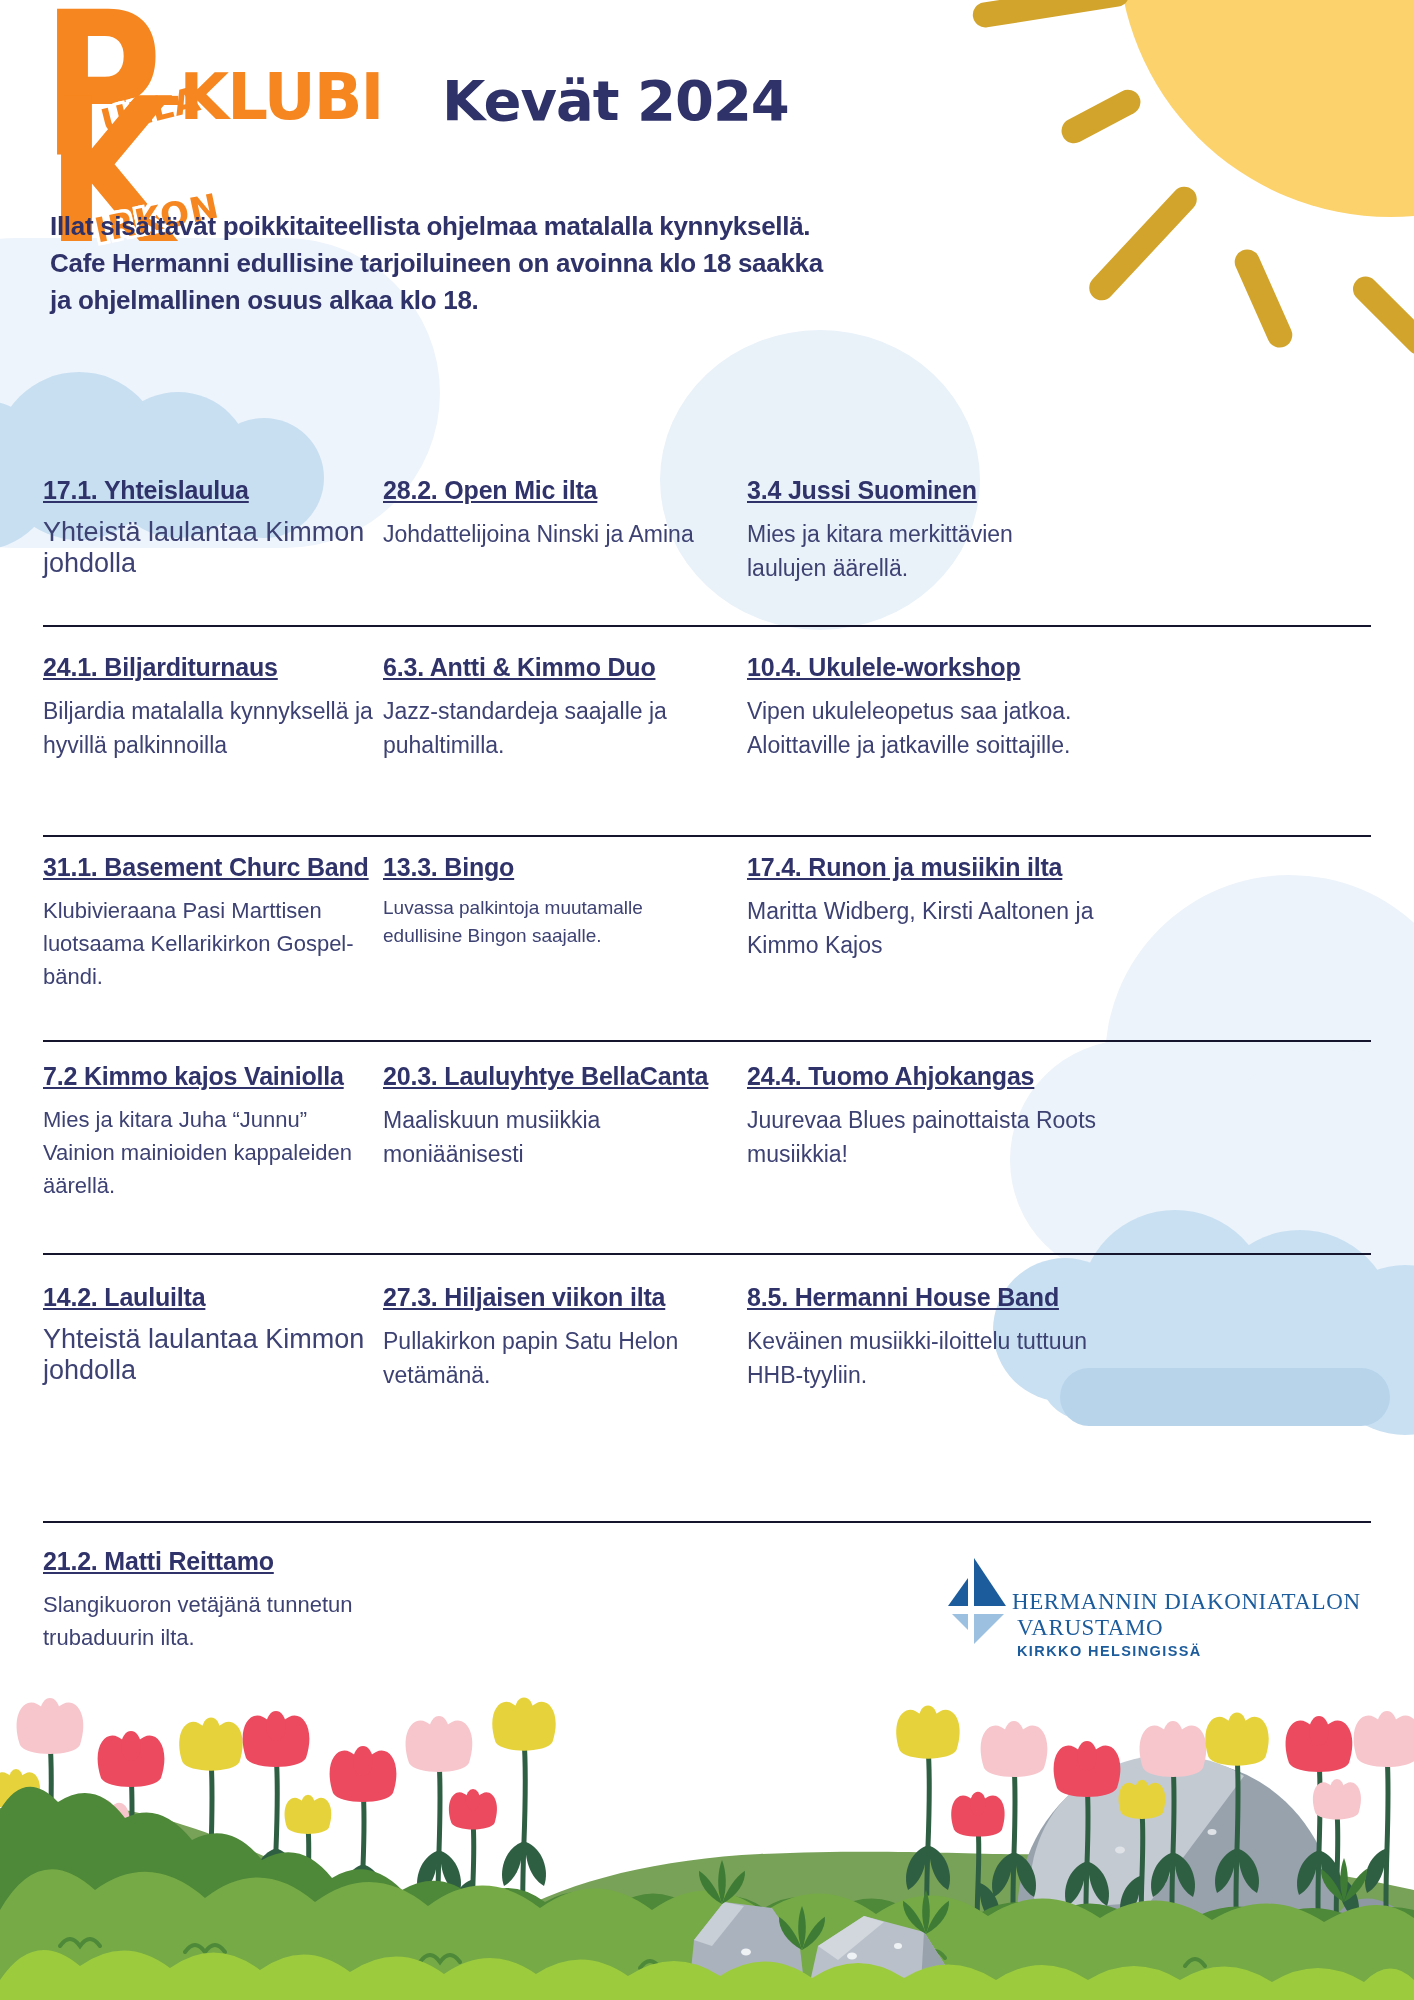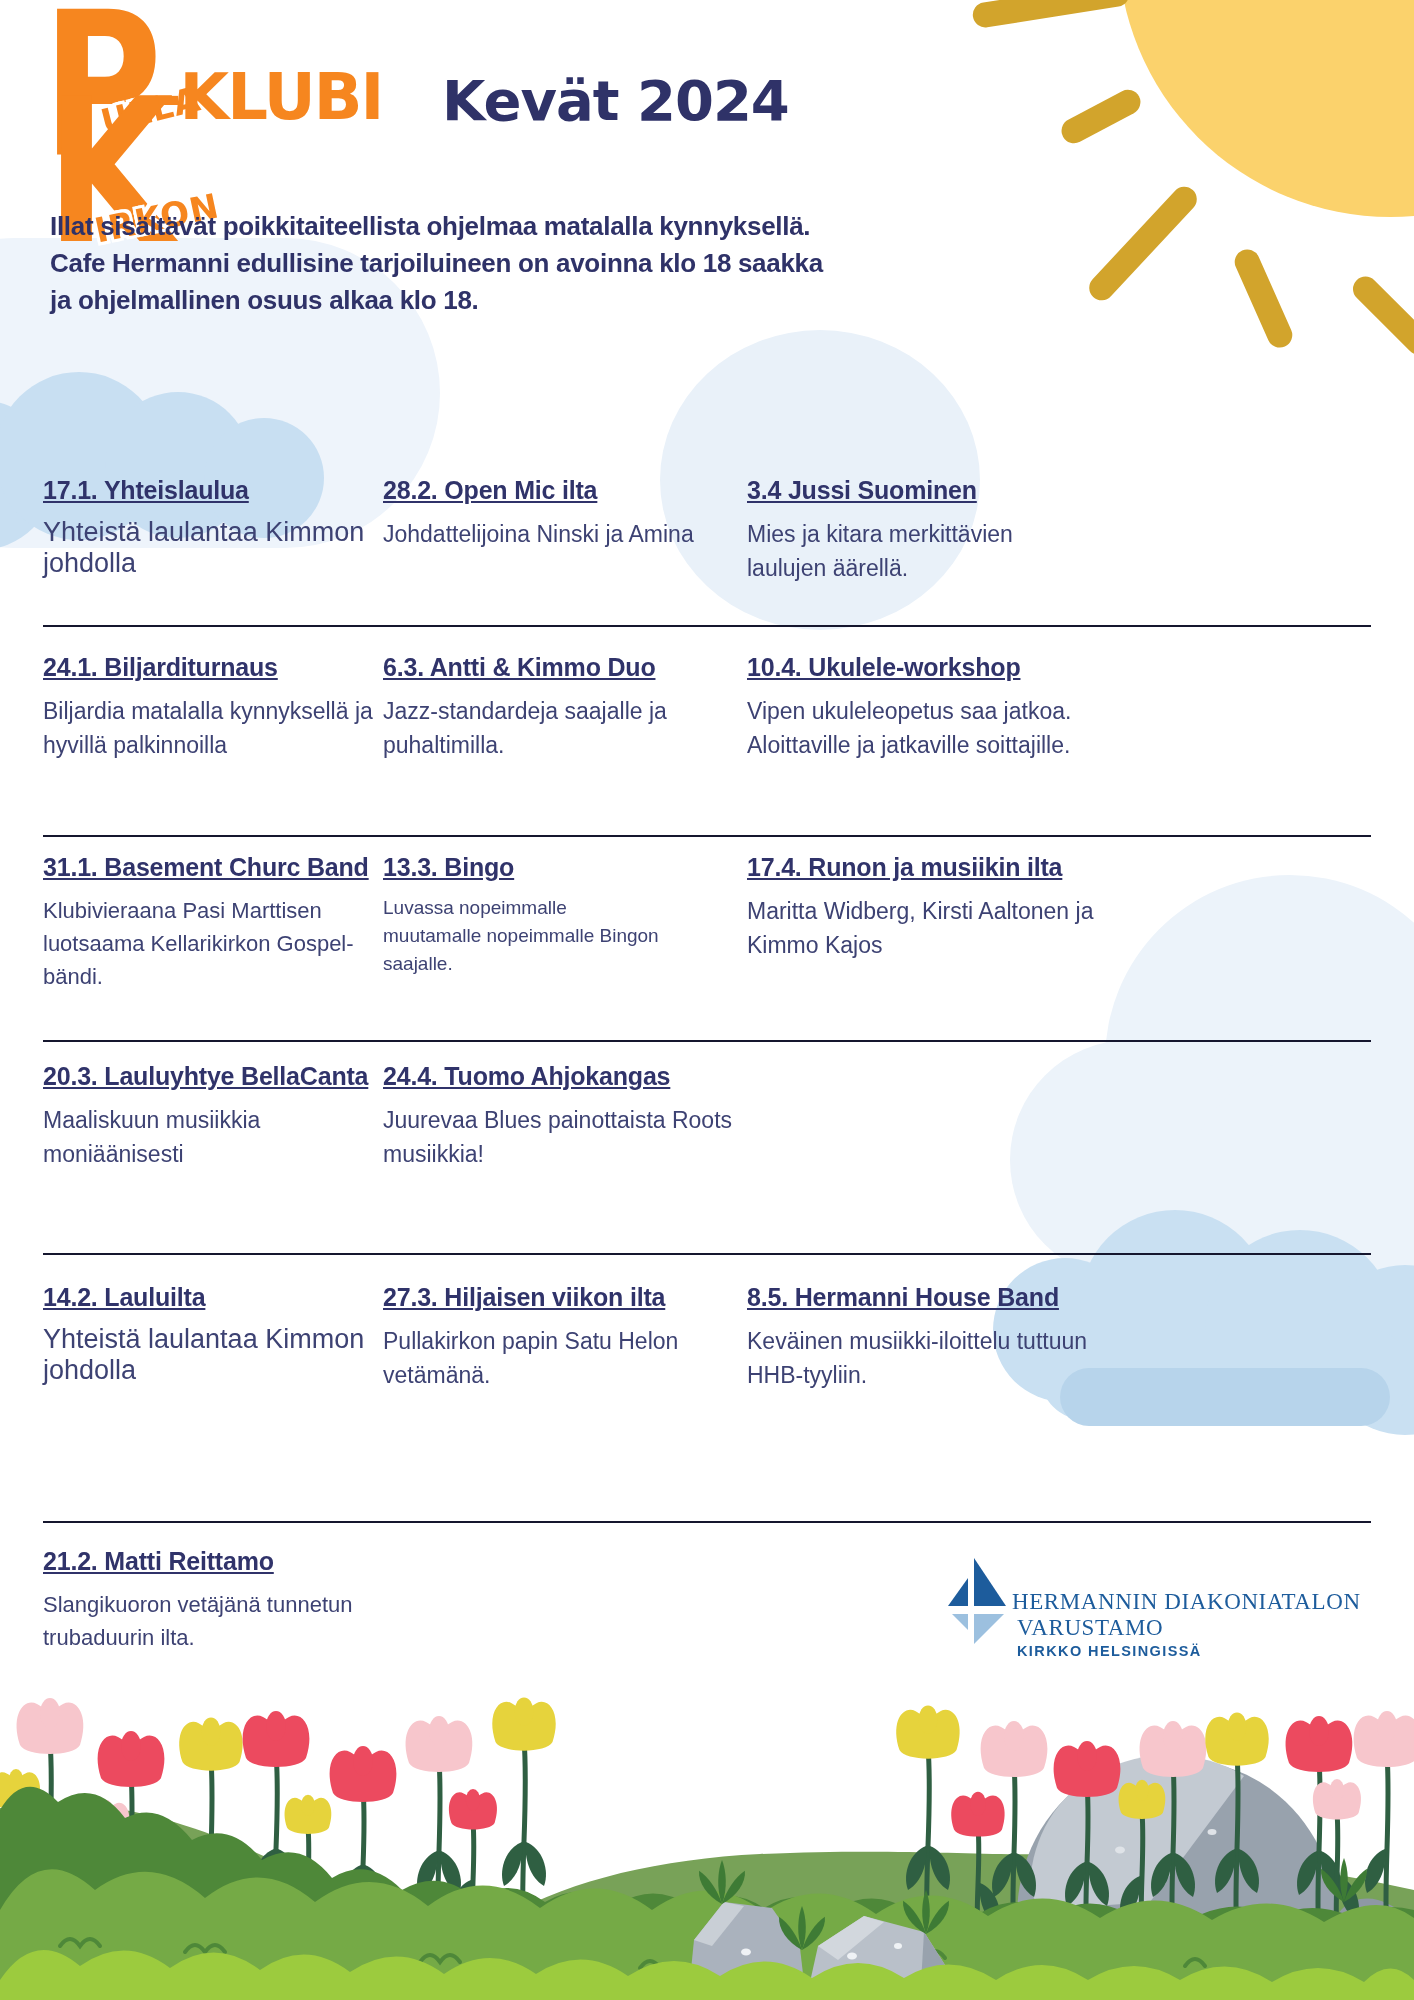--- a/index.html
+++ b/index.html
@@ -140,28 +140,32 @@
         <p class="ev-desc">Vipen ukuleleopetus saa jatkoa. Aloittaville ja jatkaville soittajille.</p>
       </div>
     </div>
     <div class="event-row r3">
       <div>
         <h3 class="ev-title">31.1. Basement Churc Band</h3>
         <p class="ev-desc md">Klubivieraana Pasi Marttisen luotsaama Kellarikirkon Gospel-bändi.</p>
       </div>
       <div>
         <h3 class="ev-title">13.3. Bingo</h3>
-        <p class="ev-desc xs">Luvassa nopeimmalle muutamalle nopeimmalle Bingon saajalle.</p>
+        <p class="ev-desc xs">Luvassa palkintoja muutamalle edullisine Bingon saajalle.</p>
       </div>
       <div>
         <h3 class="ev-title">17.4. Runon ja musiikin ilta</h3>
         <p class="ev-desc">Maritta Widberg, Kirsti Aaltonen ja Kimmo Kajos</p>
       </div>
     </div>
     <div class="event-row r4">
+      <div>
+        <h3 class="ev-title">7.2 Kimmo kajos Vainiolla</h3>
+        <p class="ev-desc md">Mies ja kitara Juha “Junnu” Vainion mainioiden kappaleiden äärellä.</p>
+      </div>
       <div>
         <h3 class="ev-title">20.3. Lauluyhtye BellaCanta</h3>
         <p class="ev-desc" style="max-width:300px;">Maaliskuun musiikkia moniäänisesti</p>
       </div>
       <div>
         <h3 class="ev-title">24.4. Tuomo Ahjokangas</h3>
         <p class="ev-desc">Juurevaa Blues painottaista Roots musiikkia!</p>
       </div>
     </div>
     <div class="event-row r5">

